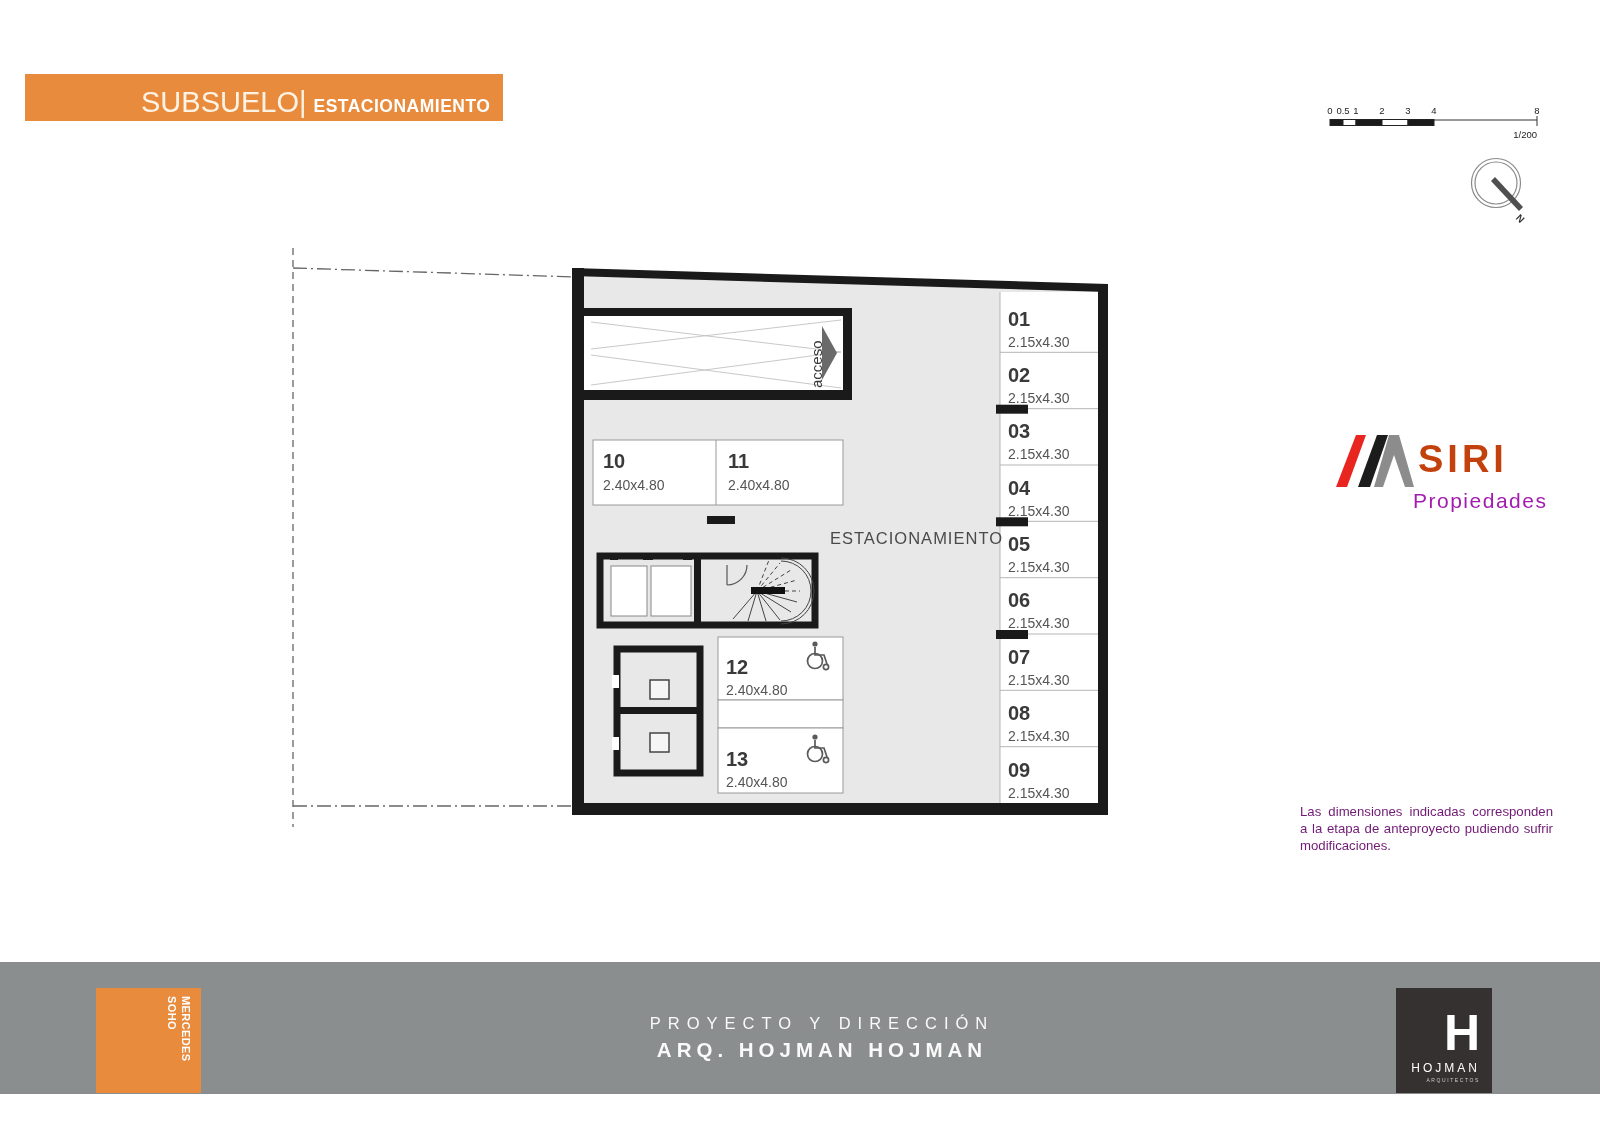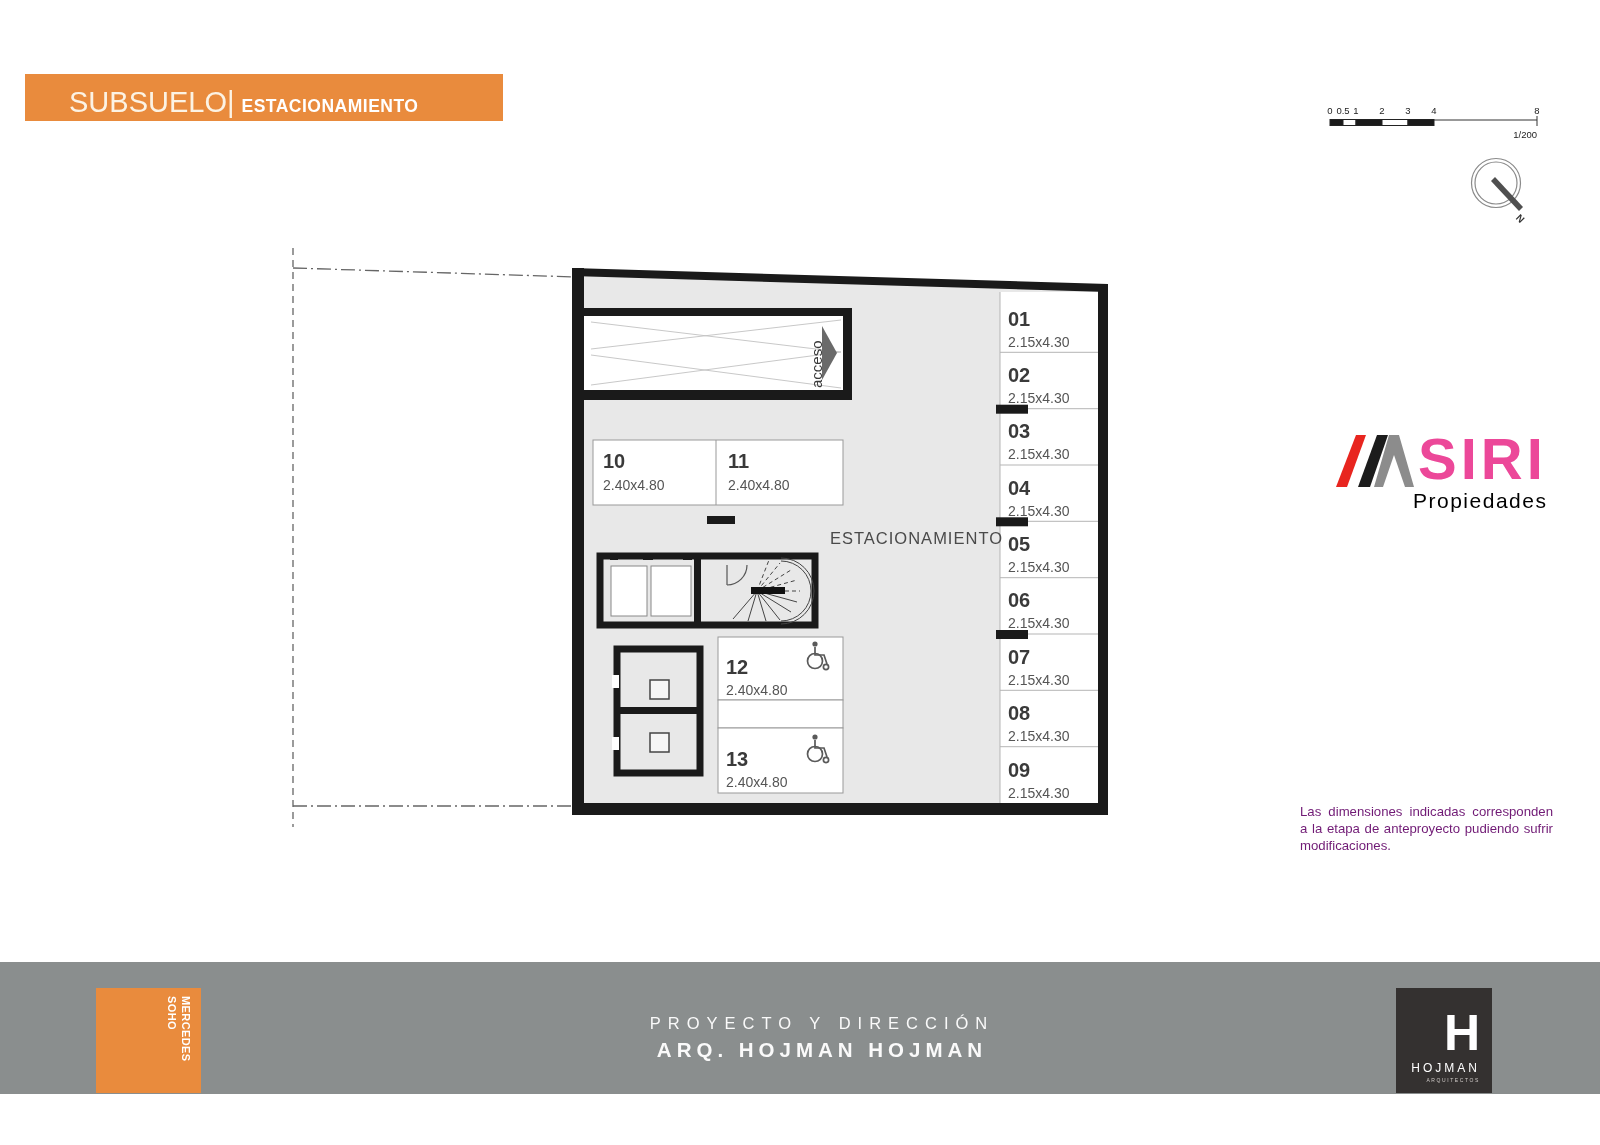--- a/index.html
+++ b/index.html
@@ -1,27 +1,27 @@
 <!DOCTYPE html>
 <html><head>
 <meta charset="utf-8">
 <style>
   html,body{margin:0;padding:0;background:#fff;}
   #canvas{position:relative;width:1600px;height:1145px;background:#ffffff;overflow:hidden;
           font-family:"Liberation Sans",sans-serif;}
   
   .banner{position:absolute;left:25px;top:74px;width:478px;height:47px;background:#e98b3d;
-          display:flex;align-items:baseline;padding-left:44px;box-sizing:border-box;}
+          display:flex;align-items:baseline;padding-left:116px;box-sizing:border-box;}
   .banner .t1{font-size:29px;color:#fcf3e4;letter-spacing:0;position:relative;top:12px;}
   .banner .t2{font-size:17.5px;font-weight:bold;color:#ffffff;letter-spacing:.5px;margin-left:7px;position:relative;top:12px;}
   svg{position:absolute;overflow:visible;}
   svg text{font-family:"Liberation Sans",sans-serif;}
   
-  .siri-name{position:absolute;left:1418px;top:431px;font-size:58px;font-weight:bold;color:#ec4899;letter-spacing:4px;line-height:56px;}
-  .siri-tag{position:absolute;left:1413px;top:489px;width:140px;font-size:21px;color:#000000;letter-spacing:1.5px;text-align:left;}
+  .siri-name{position:absolute;left:1418px;top:431px;font-size:38px;font-weight:bold;color:#c2410c;letter-spacing:4px;line-height:56px;}
+  .siri-tag{position:absolute;left:1413px;top:489px;width:140px;font-size:21px;color:#a21caf;letter-spacing:1.5px;text-align:left;}
   
   .disclaimer{position:absolute;left:1300px;top:804px;width:253px;font-size:13.2px;line-height:16.8px;color:#701a75;text-align:justify;}
   .disclaimer p{margin:0;}
   
   .footer{position:absolute;left:0;top:962px;width:1600px;height:132px;background:#8a8e8e;}
   .soho-sq{position:absolute;left:96px;top:988px;width:105px;height:105px;background:#e98b3d;}
   .soho-v{position:absolute;top:8px;font-size:11px;font-weight:bold;color:#ffffff;letter-spacing:.4px;
           transform:rotate(90deg);transform-origin:0 0;white-space:nowrap;line-height:12px;}
   .soho-v.l1{left:82px;}
   .soho-v.l2{left:96px;}

